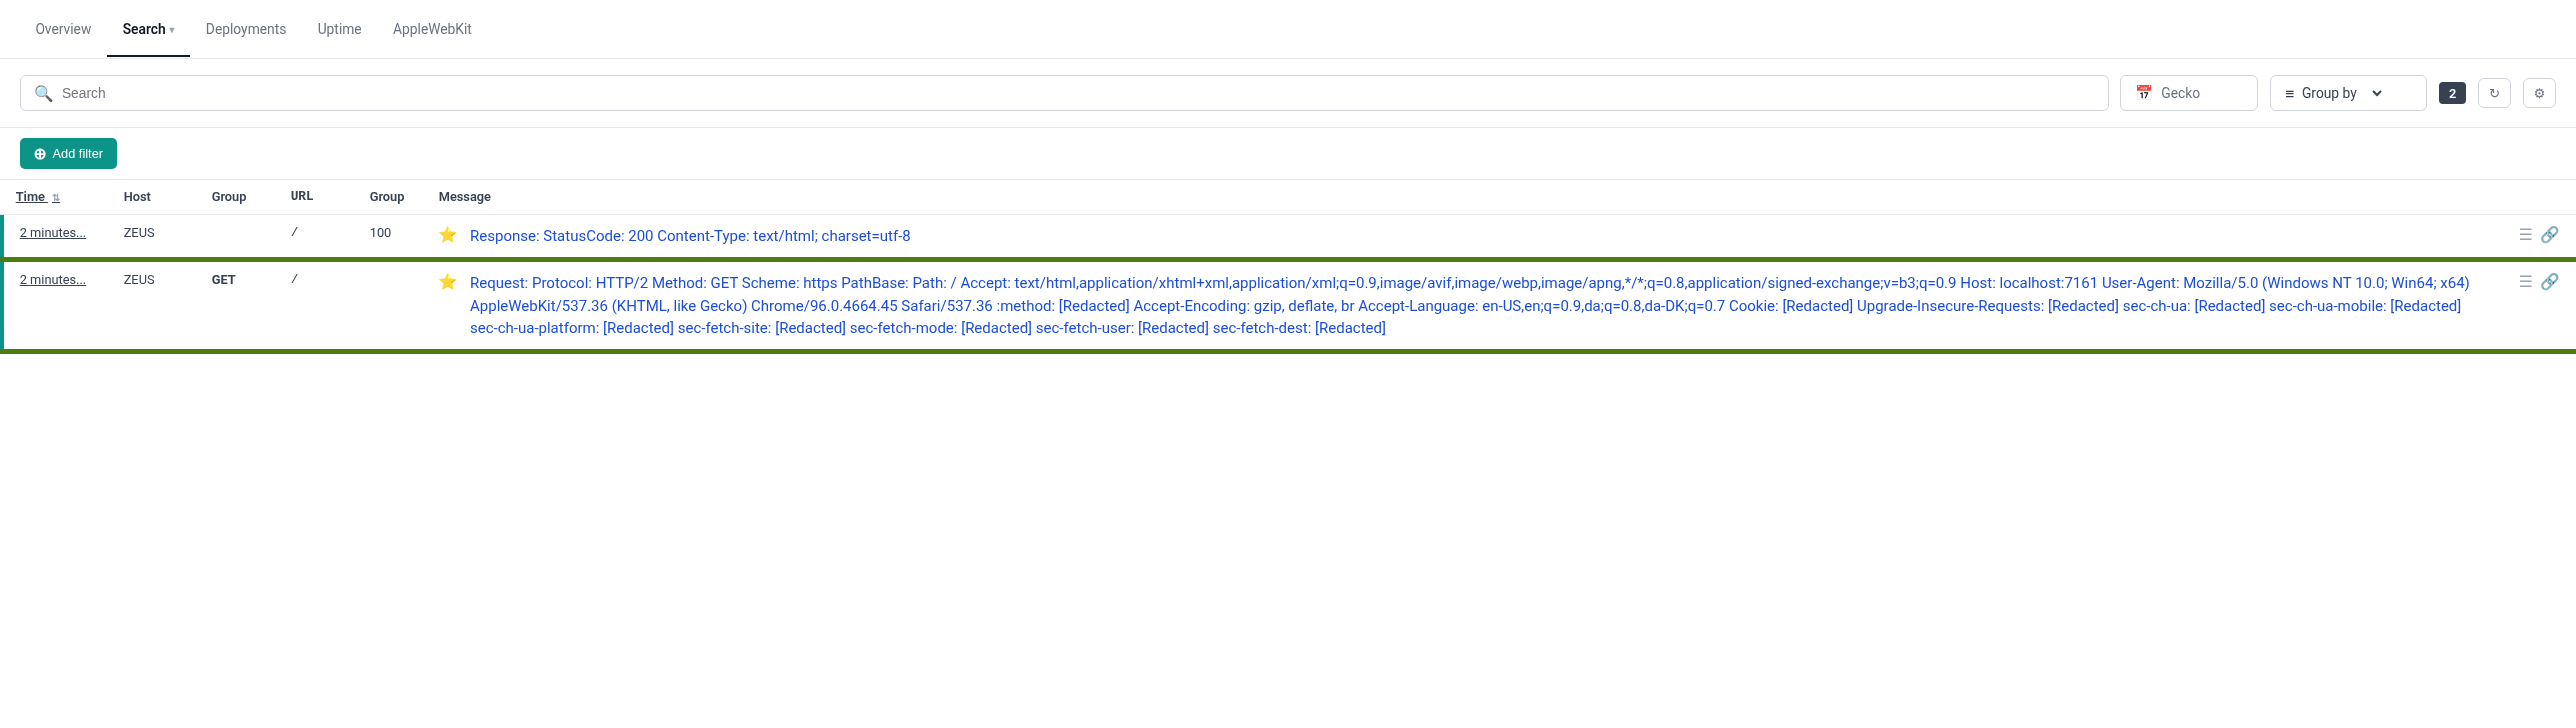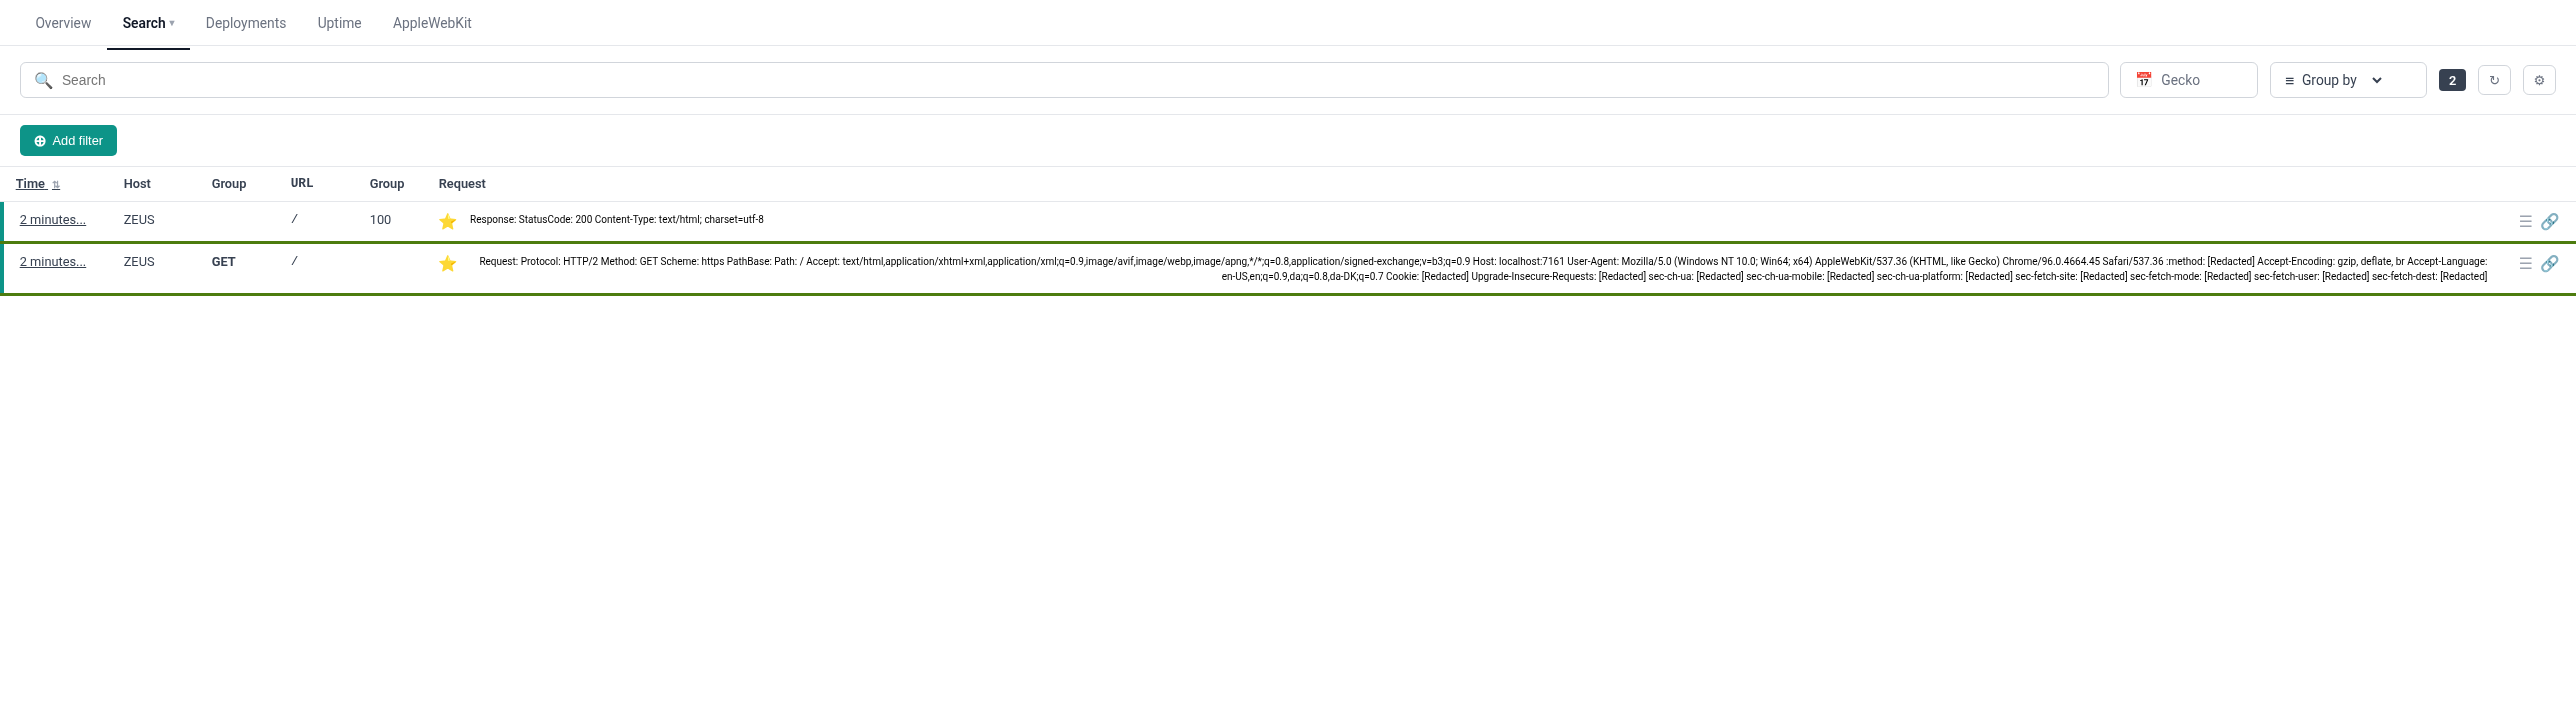--- a/index.html
+++ b/index.html
@@ -4,21 +4,21 @@
   <style>
     * { box-sizing: border-box; margin: 0; padding: 0; }
     body { font-family: -apple-system, BlinkMacSystemFont, 'Segoe UI', Roboto, sans-serif; font-size: 13.8px; color: #333; background: #fff; }
 
     
     .top-nav {
       display: flex;
       align-items: center;
       border-bottom: 1px solid #e5e7eb;
       padding: 0 19.7px;
-      height: 46px;
+      height: 59px;
     }
     .nav-item {
       padding: 0 15.7px;
       height: 55px;
       display: flex;
       align-items: center;
       cursor: pointer;
       color: #6b7280;
       font-size: 13.8px;
       text-decoration: none;
@@ -165,39 +165,38 @@
     .data-table th .sort-icon {
       font-size: 9.8px;
       margin-left: 3.9px;
       color: #9ca3af;
     }
     .data-table td {
       padding: 9.8px 15.7px;
       vertical-align: top;
       font-size: 12.8px;
       color: #374151;
-      border-bottom: 3px solid #4d7c0f;
+      border-bottom: 5px solid #4d7c0f;
     }
     .data-table tbody tr {
       position: relative;
     }
     .star-icon {
       font-size: 15.7px;
       margin-right: 5.9px;
     }
     .message-cell {
       display: flex;
       align-items: flex-start;
       gap: 5.9px;
     }
     .message-text {
-      color: #000000;
-      font-size: 10px;
+      color: #1d4ed8;
+      font-size: 15px;
       line-height: 1.5;
-      text-align: right;
     }
     .row-actions {
       display: flex;
       gap: 7.9px;
       align-items: center;
       color: #9ca3af;
       font-size: 15.7px;
     }
     .action-col {
       text-align: right;
@@ -264,21 +263,21 @@
     <thead>
       <tr>
         <th class="col-time">
           <span>Time</span>
           <span class="sort-icon">⇅</span>
         </th>
         <th class="col-host">Host</th>
         <th class="col-method">Group</th>
         <th class="col-url">URL</th>
         <th class="col-code">Group</th>
-        <th class="col-message">Request</th>
+        <th class="col-message">Message</th>
         <th class="col-actions"></th>
       </tr>
     </thead>
     <tbody id="table-body">
     <tr style="position: relative;">
       <td class="col-time" style="position:relative; padding-left:19.7px;">
         <div style="position:absolute;left:0;top:0;bottom:0;width:3.9px;background:#0d9488;"></div>
         2 minutes...
       </td>
       <td class="col-host">ZEUS</td>

